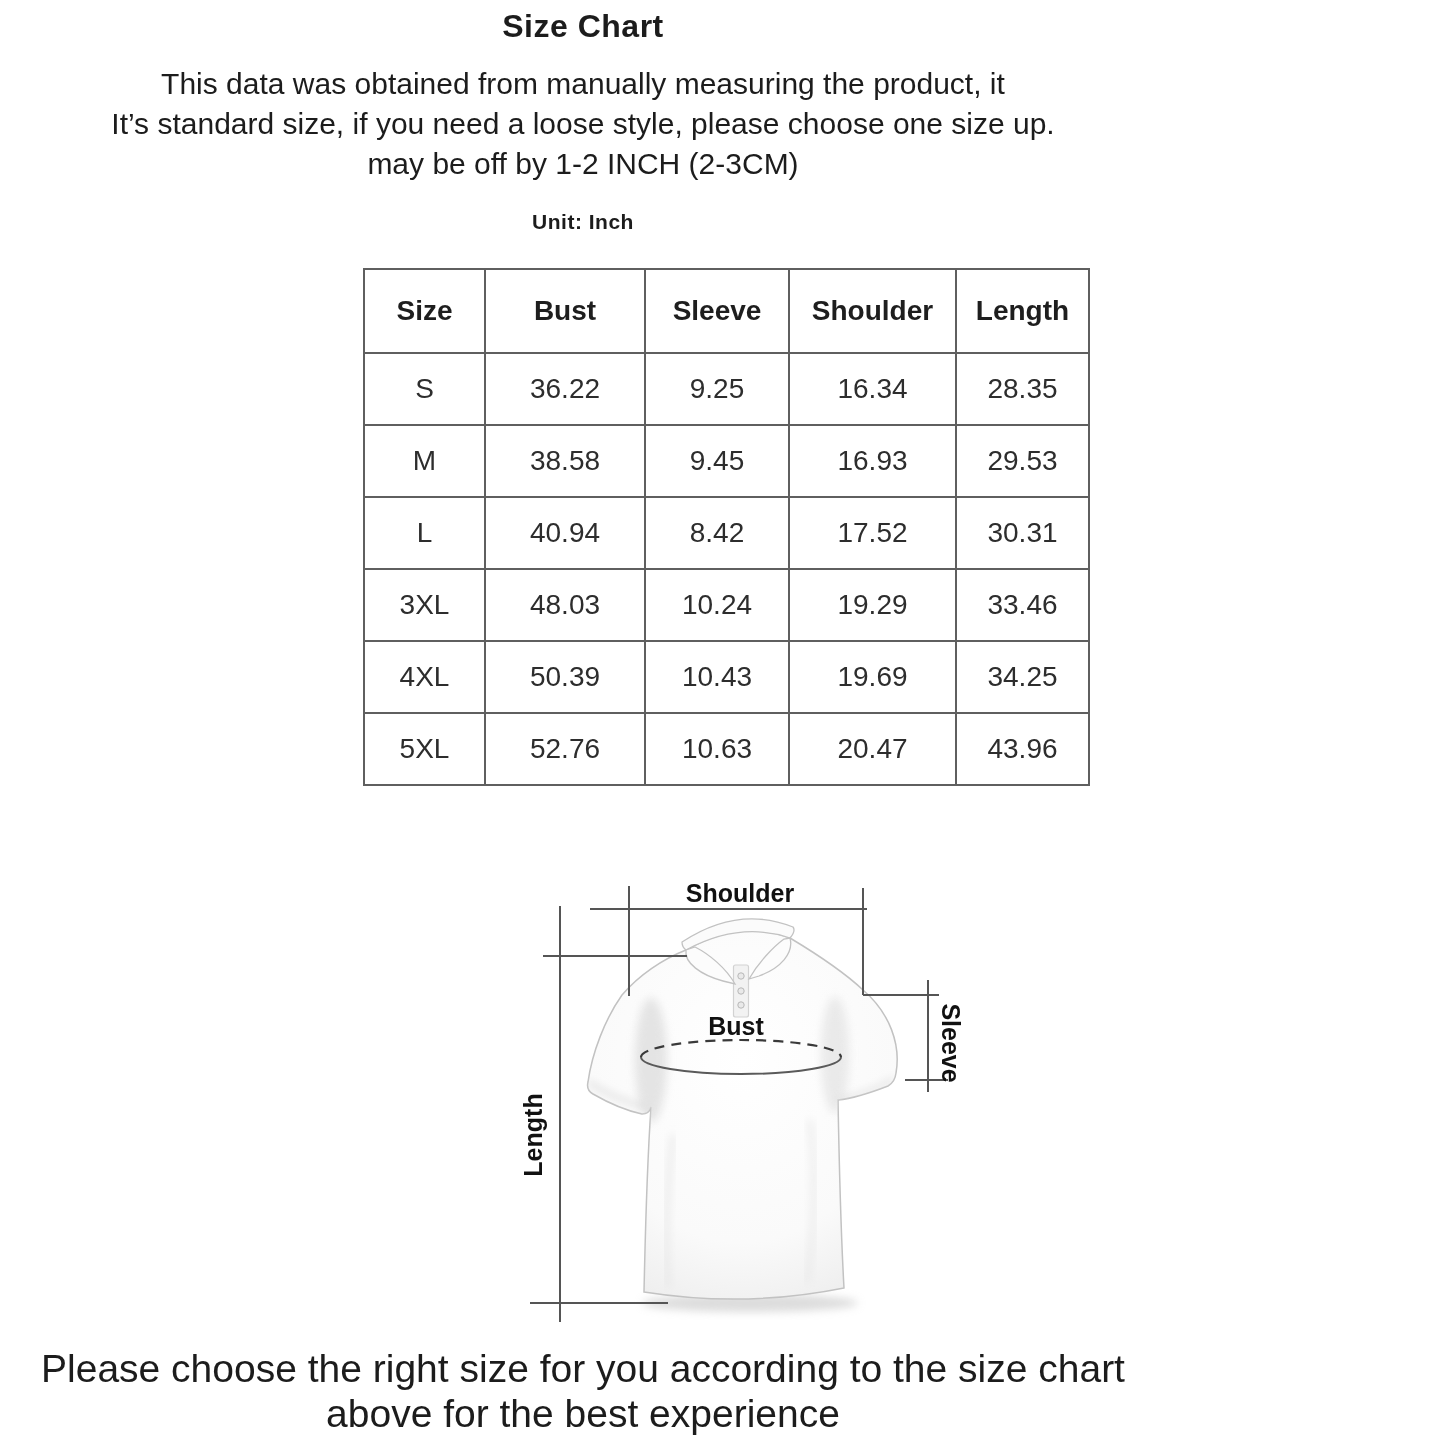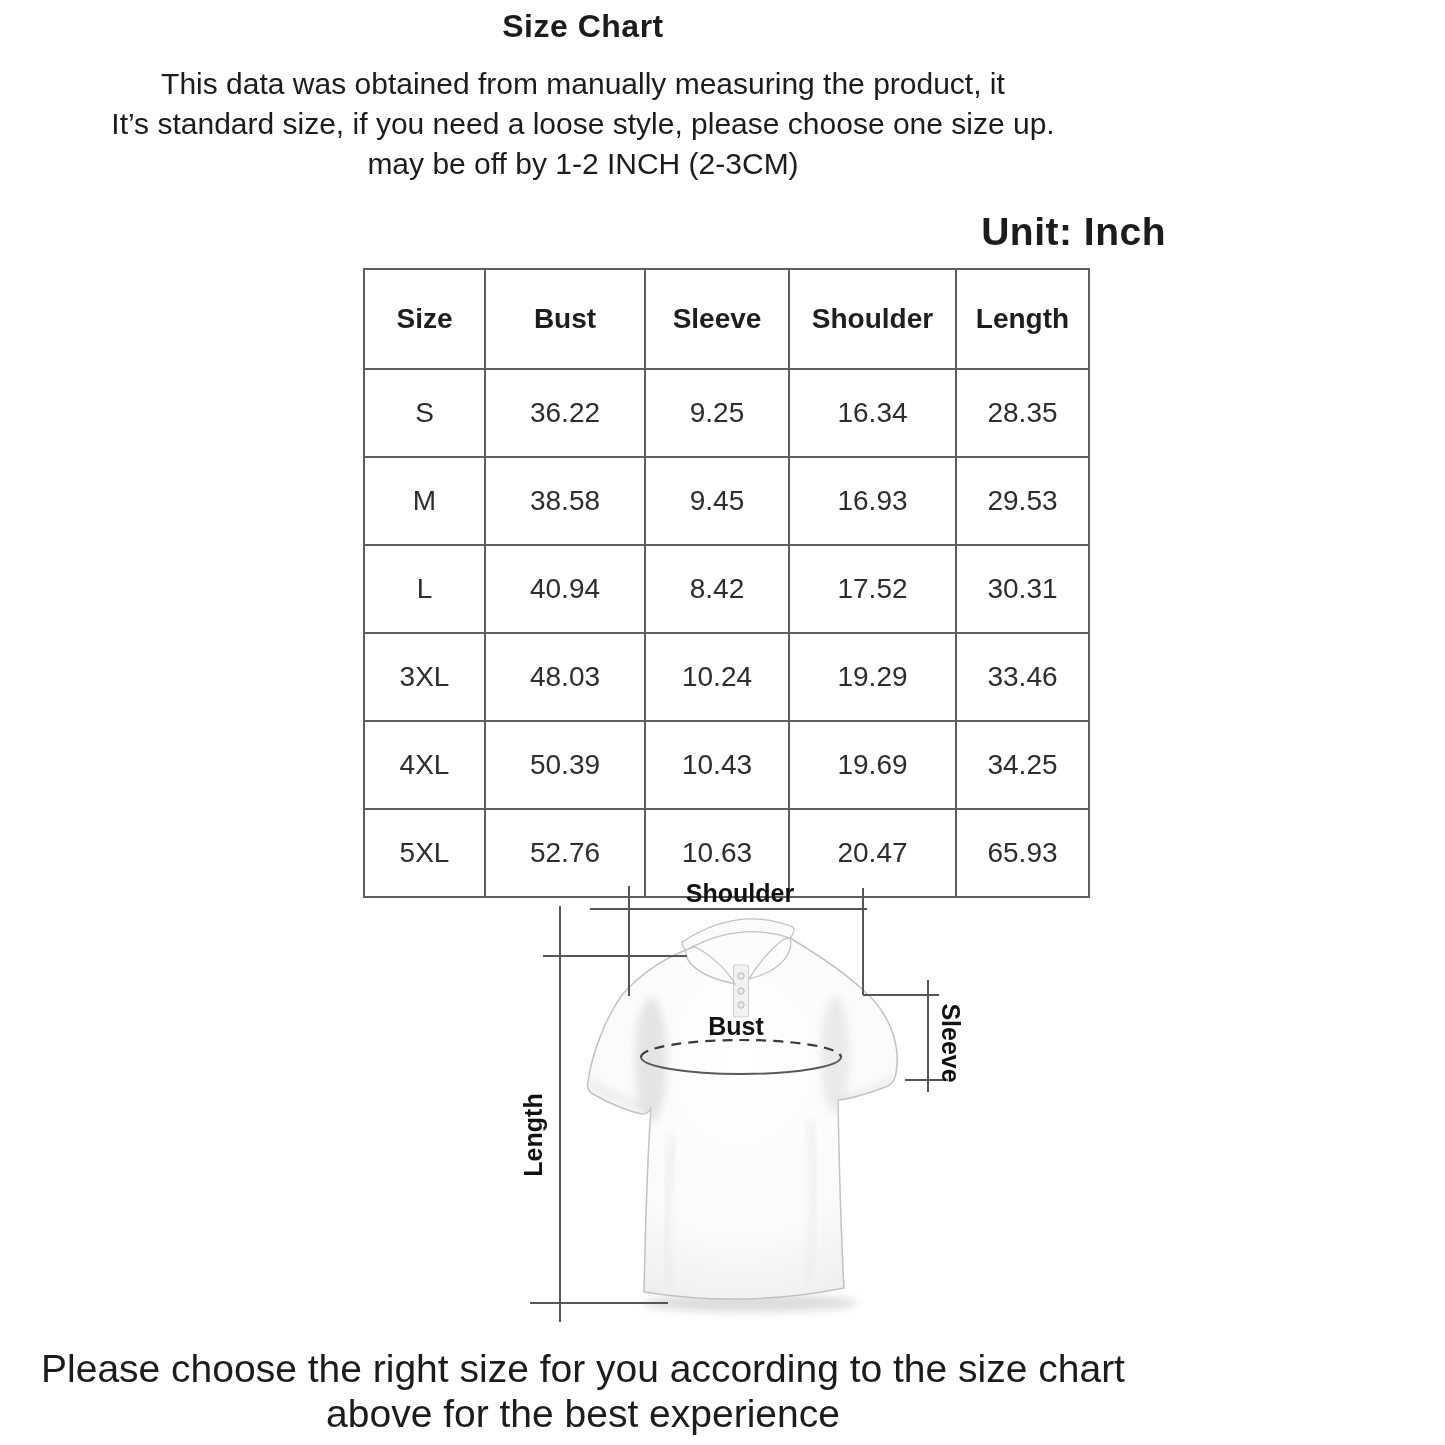--- a/index.html
+++ b/index.html
@@ -34,40 +34,40 @@
     text-align: center;
     font-size: 30px;
     line-height: 40px;
     font-weight: 400;
   }
   .unit-label {
     position: absolute;
     top: 210px;
     left: 0;
     width: 100%;
-    text-align: right;
-    font-size: 39px;
+    text-align: center;
+    font-size: 21px;
     font-weight: 700;
     letter-spacing: 0.5px;
   }
   table.size-table {
     position: absolute;
     left: 363px;
     top: 268px;
     width: 725px;
     border-collapse: collapse;
     table-layout: fixed;
     font-size: 28px;
   }
   table.size-table th,
   table.size-table td {
     border: 2px solid var(--table-border, #5f5f5f);
     text-align: center;
     vertical-align: middle;
-    padding: 12px;
+    padding: 4px;
   }
   table.size-table th {
     height: 74px;
     font-weight: 700;
     color: #1e1e1e;
   }
   table.size-table td {
     height: 62px;
     font-weight: 400;
     color: #2d2d2d;
@@ -167,21 +167,21 @@
           <td>50.39</td>
           <td>10.43</td>
           <td>19.69</td>
           <td>34.25</td>
         </tr>
         <tr>
           <td>5XL</td>
           <td>52.76</td>
           <td>10.63</td>
           <td>20.47</td>
-          <td>65.93</td>
+          <td>43.96</td>
         </tr>
       </tbody>
   </table>
 
   <div class="diagram-wrap">
     <svg width="520" height="480" viewBox="0 0 520 480">
       <defs>
         <radialGradient id="shirtGrad" cx="50%" cy="35%" r="80%">
           <stop offset="0%" stop-color="#ffffff"></stop>
           <stop offset="62%" stop-color="#fafafa"></stop>

